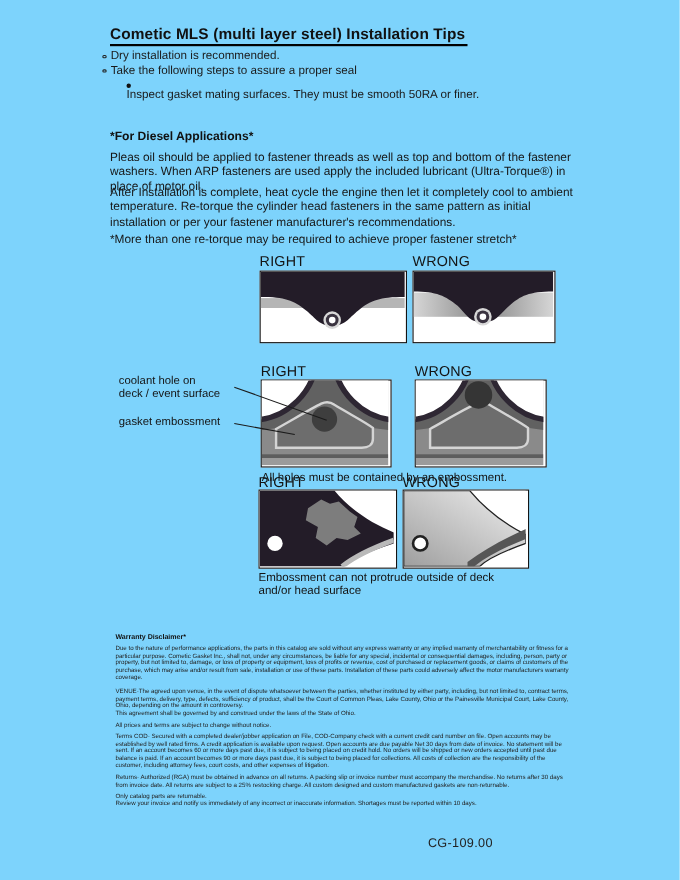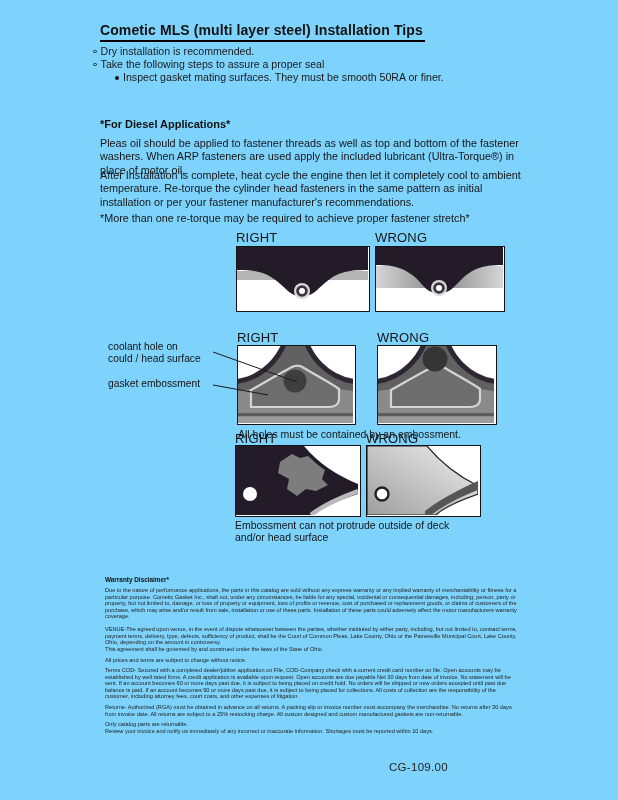--- a/index.html
+++ b/index.html
@@ -10,21 +10,21 @@
   }
   .abs { position:absolute; }
 
   .doc-title {
     left:100px; top:22px; font-size:14px; font-weight:bold; color:#111;
     border-bottom:2px solid #000; padding:0 2px 2px 0; letter-spacing:.1px;
   }
 
   .bullets { left:93px; top:45px; width:470px; font-size:10.6px; line-height:13.1px; }
   .b-line { display:flex; align-items:flex-start; }
-  .b-line.sub { padding-left:22px; }
+  .b-line.sub { padding-left:22px;flex-direction:column; }
   .mk { flex:0 0 auto; display:inline-block; margin:4.6px 4px 0 0; }
   .mk-circle { width:3.6px; height:3.6px; border:1px solid #222; border-radius:50%; }
   .mk-disc { width:4px; height:4px; background:#111; border-radius:50%; margin-top:4.8px; }
 
   .section-head { left:100px; top:118px; font-size:11px; font-weight:bold; color:#111; }
   .para { left:100px; font-size:10.8px; line-height:13.4px; color:#161616; width:432px; }
   .p1 { top:137px; }
   .p2 { top:169px; }
   .p3 { top:212px; }
 
@@ -103,21 +103,21 @@
       </g>
     </svg>
   </div>
 
 
   <div class="abs dw-head" style="left:237px;top:330px;width:119px">RIGHT</div>
   <div class="abs dw-head" style="left:377px;top:330px;width:120px">WRONG</div>
 
   <div class="abs callout" style="left:108px;top:341px;width:102px">
     <div>coolant hole on</div>
-    <div>could / head surface</div>
+    <div>deck / event surface</div>
   </div>
   <div class="abs callout" style="left:108px;top:378px;width:102px">gasket embossment</div>
 
   <svg class="abs lead-lines" style="left:100px;top:338px" width="220" height="70">
     <line x1="113" y1="14" x2="197" y2="44" stroke="#1a1a1a" stroke-width="1"></line>
     <line x1="113" y1="47" x2="168" y2="57" stroke="#1a1a1a" stroke-width="1"></line>
   </svg>
 
   <div class="abs diag" style="left:237px;top:345px;width:119px;height:80px">
     <svg width="115" height="77" viewBox="0 0 115 77">

